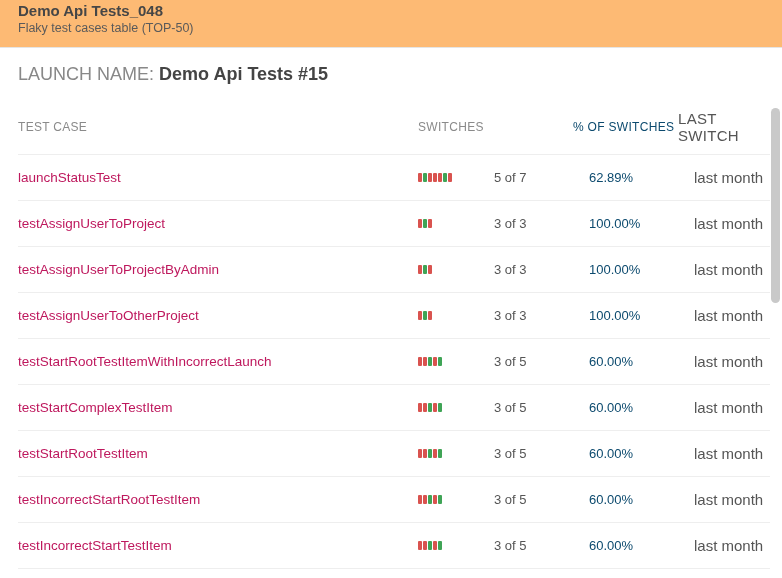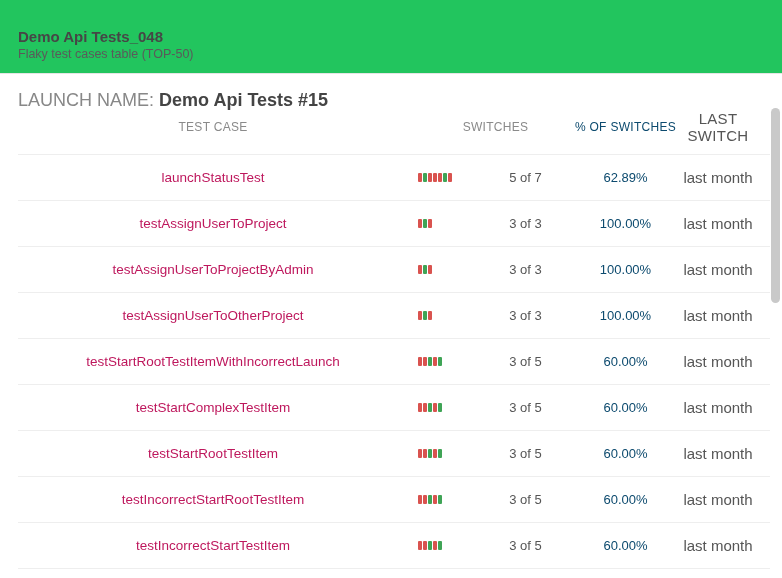--- a/index.html
+++ b/index.html
@@ -1,55 +1,54 @@
 <!DOCTYPE html>
 <html><head>
 <meta charset="utf-8">
 <style>
   * { box-sizing: border-box; margin: 0; padding: 0; }
   html, body { width: 782px; height: 578px; font-family: "Segoe UI", Arial, sans-serif; background: #fff; color: #333; }
   .panel { width: 782px; height: 578px; background: #fff; position: relative; }
   .header {
-    background: #22c55e;
+    background: #fdba74;
     border-bottom: 1px solid #e5e5e5;
-    padding: 28px 18px 12px 18px;
+    padding: 2px 18px 12px 18px;
   }
   .header .title { font-size: 15px; font-weight: 600; color: #464646; }
   .header .subtitle { font-size: 12.5px; color: #5a5a5a; margin-top: 2px; }
   .launch-line {
     padding: 16px 18px 6px 18px;
     font-size: 18px;
     color: #888;
   }
   .launch-line .launch-val { color: #444; font-weight: 600; }
   .scroll-wrap {
     position: absolute;
     left: 0; right: 0;
     top: 98px; bottom: 0;
     overflow: hidden;
   }
   .table-area {
     padding: 0 12px 4px 18px;
-    text-align: center;
   }
   .thead, .trow {
     display: flex;
     align-items: center;
     font-size: 13px;
   }
   .thead {
     color: #8a8a8a;
     font-size: 12px;
     letter-spacing: .3px;
     padding: 12px 0 10px 0;
     border-bottom: 1px solid #eee;
   }
   .col-name   { flex: 0 0 400px; padding-right: 10px; }
   .col-sw     { flex: 0 0 60px; }
-  .col-swtxt  { flex: 0 0 95px; color:#555;}
+  .col-swtxt  { flex: 0 0 95px; color:#555;margin-left:16px;}
   .col-pct    { flex: 0 0 105px; color:#0c4a6e;}
   .col-last   { flex: 0 0 80px; color:#555; font-size:15px;}
   .thead .col-sw { flex: 0 0 155px; }
   .trow {
     border-bottom: 1px solid #eee;
     min-height: 46px;
     padding: 6px 0;
   }
   .tc-link {
     color: #be185d;

